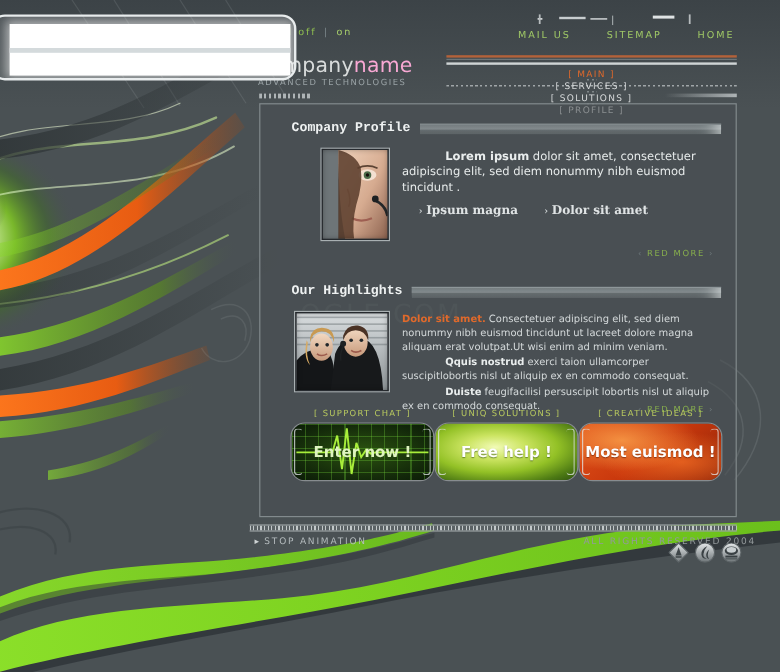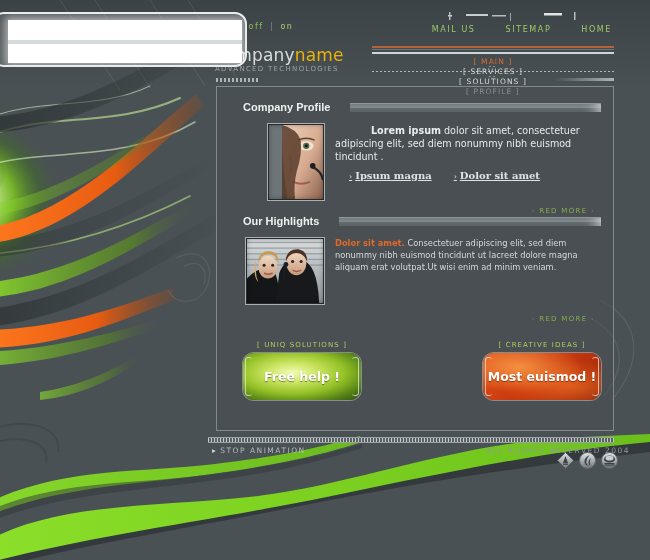--- a/index.html
+++ b/index.html
@@ -48,21 +48,21 @@
     left: 215px; top: 47px;
     line-height: 1;
     white-space: nowrap;
   }
   .logo .l1 {
     font-size: 17px;
     font-family: "DejaVu Sans", sans-serif;
     letter-spacing: .2px;
   }
   .logo .l1 .w1 { color: #d9dcdc; }
-  .logo .l1 .w2 { color: #eab308; }
+  .logo .l1 .w2 { color: #f9a8d4; }
   .logo .l2 {
     font-size: 7px;
     letter-spacing: 1.3px;
     color: #9aa3a6;
     margin-top: 2px;
     font-family: "DejaVu Sans", sans-serif;
     text-transform: uppercase;
   }
 
   
@@ -165,35 +165,35 @@
   .sec-head {
     display: flex;
     align-items: center;
     height: 16px;
     margin-bottom: 8px;
   }
   .sec-title {
     color: #eef1f1;
     font-size: 11px;
     font-weight: bold;
-    font-family: Liberation Sans, sans-serif;
-    white-space: nowrap;
-    padding-right: 20px;
+    font-family: Liberation Mono, monospace;
+    white-space: nowrap;
+    padding-right: 8px;
   }
   .sec-bar {
     flex: 1;
     height: 9px;
     background: linear-gradient(to bottom,#6a7275 0%,#7d8588 45%,#5d6568 55%,#4f5659 100%);
     border-top: 1px solid #8e9699;
     box-shadow: inset -12px 0 14px -8px rgba(230,235,235,.75);
   }
 
   .section { position: absolute; left: 22px; right: 8px; }
   #sec-profile    { top: 8px;   height: 118px; }
-  #sec-highlights { top: 122px; height: 112px; }
+  #sec-highlights { top: 144px; height: 112px; }
 
   .sec-body { display: flex; gap: 10px; }
 
   
   .photo {
     flex: 0 0 auto;
     border: 1px solid #a9b0b2;
     padding: 1px;
     background: #30353a;
     position: relative;
@@ -227,21 +227,20 @@
     display: flex;
     gap: 22px;
     margin-top: 5px;
     padding-left: 14px;
   }
   .linkrow a {
     color: #dfe3e4;
     font-size: 10px;
     font-family: "DejaVu Serif", serif;
     font-weight: bold;
-    text-decoration: underline;
     cursor: pointer;
     white-space: nowrap;
   }
   .linkrow .arw { color: #c9cfd0; font-size: 8px; margin-right: 3px; }
 
   .readmore {
     position: absolute;
     right: 6px; bottom: 2px;
     font-size: 7px;
     letter-spacing: 1.3px;
@@ -616,31 +615,45 @@
               <ellipse cx="18" cy="28" rx="1.6" ry="1.6" fill="#20262a"></ellipse>
               <ellipse cx="27" cy="28" rx="1.6" ry="1.6" fill="#20262a"></ellipse>
               <ellipse cx="48" cy="24" rx="1.6" ry="1.6" fill="#20262a"></ellipse>
               <ellipse cx="57" cy="24" rx="1.6" ry="1.6" fill="#20262a"></ellipse>
               <path d="M18 36 Q22 39 27 36" stroke="#9c5a4c" stroke-width="1.4" fill="none"></path>
               <path d="M48 33 Q52 36 57 33" stroke="#9c5a4c" stroke-width="1.4" fill="none"></path>
             </svg>
           </div>
           <div class="copy">
             <p><span class="accent">Dolor sit amet.</span><span> Consectetuer adipiscing elit, sed diem nonummy nibh euismod tincidunt ut lacreet dolore magna aliquam erat volutpat.Ut wisi enim ad minim veniam.</span></p>
+            <p><b>Qquis nostrud</b><span> exerci taion ullamcorper suscipitlobortis nisl ut aliquip ex en commodo consequat.</span></p>
+            <p><b>Duiste</b><span> feugifacilisi persuscipit lobortis nisl ut aliquip ex en commodo consequat.</span></p>
           </div>
         </div>
         <div class="readmore">
           <span class="br">‹</span>
           <span>RED MORE</span>
           <span class="br">›</span>
         </div>
       </div>
 
       <div class="promos">
 
+        <div class="promo" id="promo-0">
+          <div class="promo-cap">[ SUPPORT CHAT ]</div>
+          <div class="promo-btn">
+            <div class="bgfill"></div>
+            <svg style="position:absolute;inset:0;z-index:3" viewBox="0 0 118 47" preserveAspectRatio="none">
+              <path d="M4 24 H30 L34 24 L38 10 L42 38 L46 4 L50 42 L54 16 L58 28 L62 22 L66 25 L70 24 H114" stroke="#a8ee3a" stroke-width="1.6" fill="none"></path>
+            </svg>
+            <div class="brack l"></div>
+            <div class="brack r"></div>
+            <span class="lbl">Enter now !</span>
+          </div>
+        </div>
 
         <div class="promo" id="promo-1">
           <div class="promo-cap">[ UNIQ SOLUTIONS ]</div>
           <div class="promo-btn">
             <div class="bgfill"></div>
             <div class="brack l"></div>
             <div class="brack r"></div>
             <span class="lbl">Free help !</span>
           </div>
         </div>

